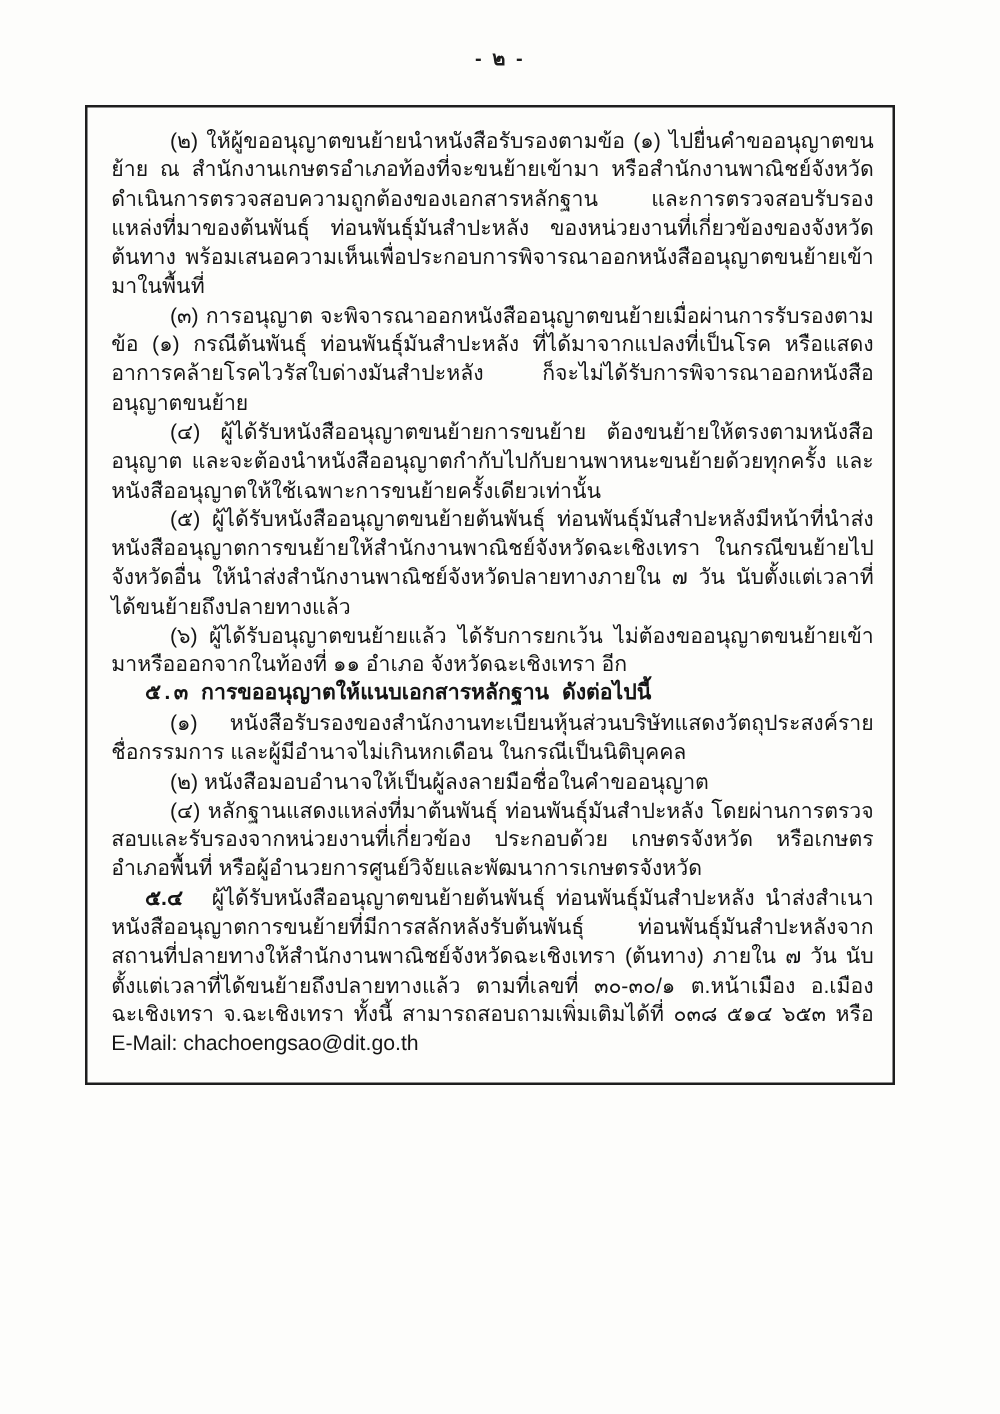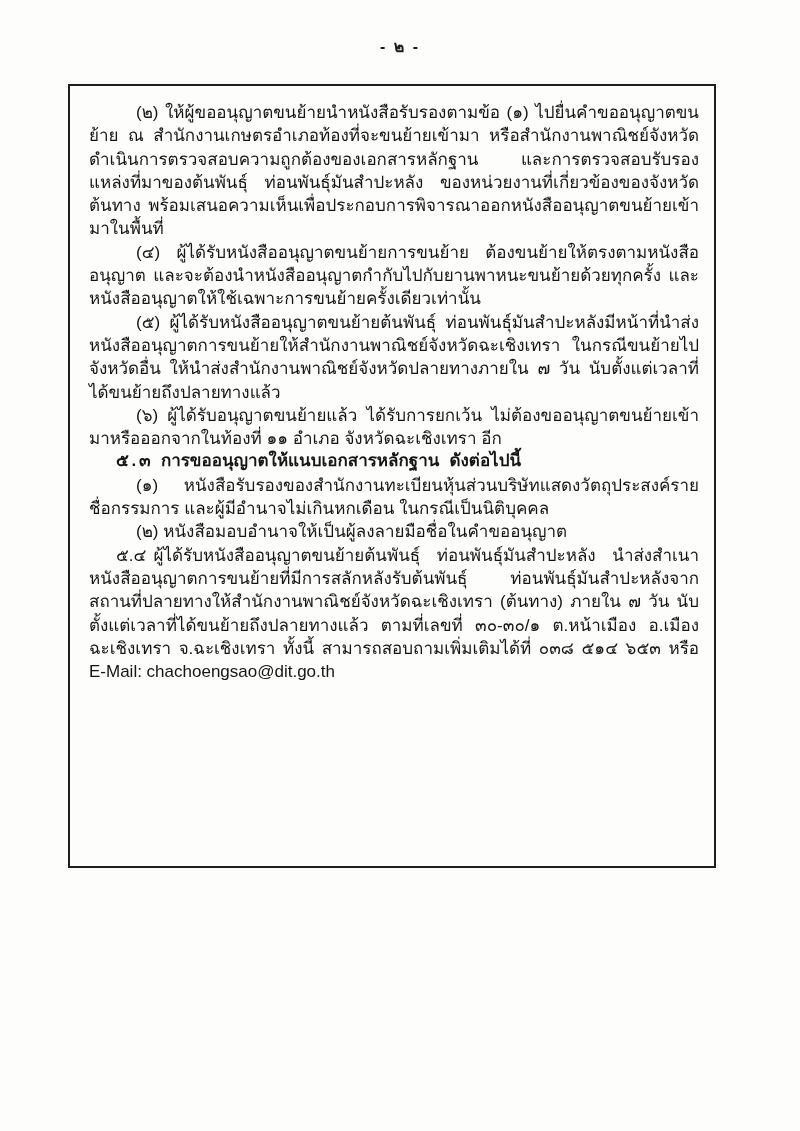--- a/index.html
+++ b/index.html
@@ -50,47 +50,49 @@
   .content-box p.sub-section {
     text-indent: 27px;
     font-weight: bold;
     font-family: Liberation Mono, monospace;
   }
   .content-box p.sub-section-para {
     text-indent: 27px;
     font-weight: normal;
   }
   .bold-num {
-    font-weight: normal;
-    margin-right: 7px;
+    font-weight: bold;
+    margin-right: 23px;
   }
 </style>
 </head>
 <body>
 
 <div class="page">
 
   <div class="page-number">- ๒ -</div>
 
   <div class="content-box">
 
     <p>(๒) ให้ผู้ขออนุญาตขนย้ายนำหนังสือรับรองตามข้อ (๑) ไปยื่นคำขออนุญาตขนย้าย ณ สำนักงานเกษตรอำเภอท้องที่จะขนย้ายเข้ามา หรือสำนักงานพาณิชย์จังหวัด ดำเนินการตรวจสอบความถูกต้องของเอกสารหลักฐาน และการตรวจสอบรับรองแหล่งที่มาของต้นพันธุ์ ท่อนพันธุ์มันสำปะหลัง ของหน่วยงานที่เกี่ยวข้องของจังหวัดต้นทาง พร้อมเสนอความเห็นเพื่อประกอบการพิจารณาออกหนังสืออนุญาตขนย้ายเข้ามาในพื้นที่</p>
 
+    <p>(๓) การอนุญาต จะพิจารณาออกหนังสืออนุญาตขนย้ายเมื่อผ่านการรับรองตามข้อ (๑) กรณีต้นพันธุ์ ท่อนพันธุ์มันสำปะหลัง ที่ได้มาจากแปลงที่เป็นโรค หรือแสดงอาการคล้ายโรคไวรัสใบด่างมันสำปะหลัง ก็จะไม่ได้รับการพิจารณาออกหนังสืออนุญาตขนย้าย</p>
 
     <p>(๔) ผู้ได้รับหนังสืออนุญาตขนย้ายการขนย้าย ต้องขนย้ายให้ตรงตามหนังสืออนุญาต และจะต้องนำหนังสืออนุญาตกำกับไปกับยานพาหนะขนย้ายด้วยทุกครั้ง และหนังสืออนุญาตให้ใช้เฉพาะการขนย้ายครั้งเดียวเท่านั้น</p>
 
     <p>(๕) ผู้ได้รับหนังสืออนุญาตขนย้ายต้นพันธุ์ ท่อนพันธุ์มันสำปะหลังมีหน้าที่นำส่งหนังสืออนุญาตการขนย้ายให้สำนักงานพาณิชย์จังหวัดฉะเชิงเทรา ในกรณีขนย้ายไปจังหวัดอื่น ให้นำส่งสำนักงานพาณิชย์จังหวัดปลายทางภายใน ๗ วัน นับตั้งแต่เวลาที่ได้ขนย้ายถึงปลายทางแล้ว</p>
 
     <p>(๖) ผู้ได้รับอนุญาตขนย้ายแล้ว ได้รับการยกเว้น ไม่ต้องขออนุญาตขนย้ายเข้ามาหรือออกจากในท้องที่ ๑๑ อำเภอ จังหวัดฉะเชิงเทรา อีก</p>
 
     <p class="sub-section">๕.๓ การขออนุญาตให้แนบเอกสารหลักฐาน ดังต่อไปนี้</p>
 
     <p>(๑) หนังสือรับรองของสำนักงานทะเบียนหุ้นส่วนบริษัทแสดงวัตถุประสงค์รายชื่อกรรมการ และผู้มีอำนาจไม่เกินหกเดือน ในกรณีเป็นนิติบุคคล</p>
 
     <p>(๒) หนังสือมอบอำนาจให้เป็นผู้ลงลายมือชื่อในคำขออนุญาต</p>
 
 
+    <p>(๔) หลักฐานแสดงแหล่งที่มาต้นพันธุ์ ท่อนพันธุ์มันสำปะหลัง โดยผ่านการตรวจสอบและรับรองจากหน่วยงานที่เกี่ยวข้อง ประกอบด้วย เกษตรจังหวัด หรือเกษตรอำเภอพื้นที่ หรือผู้อำนวยการศูนย์วิจัยและพัฒนาการเกษตรจังหวัด</p>
 
     <p class="sub-section-para"><span class="bold-num">๕.๔</span><span>ผู้ได้รับหนังสืออนุญาตขนย้ายต้นพันธุ์ ท่อนพันธุ์มันสำปะหลัง นำส่งสำเนาหนังสืออนุญาตการขนย้ายที่มีการสลักหลังรับต้นพันธุ์ ท่อนพันธุ์มันสำปะหลังจากสถานที่ปลายทางให้สำนักงานพาณิชย์จังหวัดฉะเชิงเทรา (ต้นทาง) ภายใน ๗ วัน นับตั้งแต่เวลาที่ได้ขนย้ายถึงปลายทางแล้ว ตามที่เลขที่ ๓๐-๓๐/๑ ต.หน้าเมือง อ.เมืองฉะเชิงเทรา จ.ฉะเชิงเทรา ทั้งนี้ สามารถสอบถามเพิ่มเติมได้ที่ ๐๓๘ ๕๑๔ ๖๕๓ หรือ E-Mail: chachoengsao@dit.go.th</span></p>
 
   </div>
 
 </div>
 
 </body></html>

